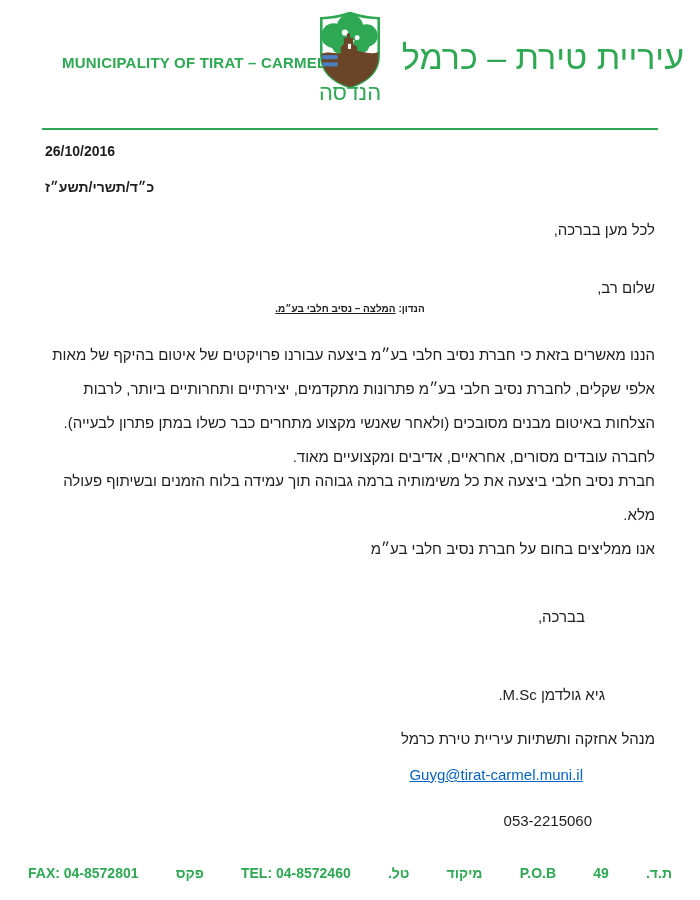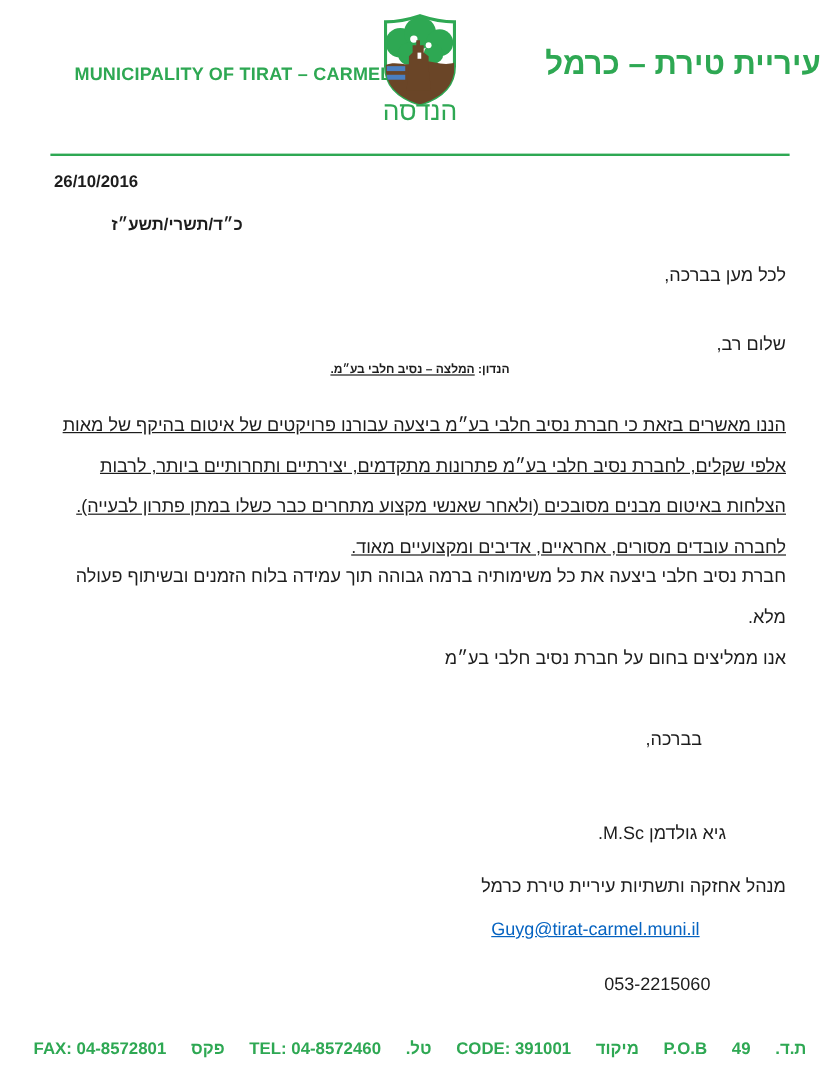--- a/index.html
+++ b/index.html
@@ -6,38 +6,38 @@
   .page {
     position:relative; width:700px; height:900px; background:#fff;
     font-family:"Liberation Sans","DejaVu Sans",sans-serif;
     color:#1d1d1d; overflow:hidden;
   }
   .abs { position:absolute; }
 
   
   .muni-en { left:62px; top:54px; font-size:15px; font-weight:700; color:var(--green); letter-spacing:.2px; }
   .logo    { left:314px; top:10px; }
-  .muni-he { right:16px; top:38px; font-size:26px; font-weight:700; color:var(--green); direction:rtl; }
+  .muni-he { right:16px; top:38px; font-size:34px; font-weight:400; color:var(--green); direction:rtl; }
   .dept    { left:45px; top:80px; width:610px; text-align:center; font-size:22px; color:var(--green); }
   .rule    { left:42px; top:128px; width:616px; height:2px; background:var(--green); }
 
   
   .line { line-height:34px; font-size:15px; white-space:nowrap; }
   .date-g   { left:45px; top:134px; font-weight:700; font-size:14px; direction:ltr; }
-  .date-h   { left:45px; top:170px; font-weight:700; font-size:14px; direction:rtl;margin-left:48px; }
+  .date-h   { left:45px; top:170px; font-weight:700; font-size:14px; direction:rtl; }
   .recipient{ right:45px; top:213px; direction:rtl; }
   .greeting { right:45px; top:250px; direction:rtl;margin-top:21px; }
 
   .subject  { left:45px; top:292px; width:610px; text-align:center; direction:rtl;
               font-weight:700; font-size:10px; line-height:34px; }
   .subject .u { text-decoration:underline; }
 
   .para { left:45px; width:610px; direction:rtl; text-align:right;
           font-size:15px; line-height:34px; }
-  .para1 { top:338px;text-decoration:underline; }
+  .para1 { top:338px; }
   .para2 { top:464px; }
   .para3 { top:532px; }
 
   .signoff { right:115px; top:600px; direction:rtl; }
   .sig-name  { right:95px;  top:678px; direction:rtl; }
   .sig-title { right:45px;  top:722px; direction:rtl; }
   .sig-email { right:117px; top:758px; direction:ltr; }
   .sig-phone { right:108px; top:804px; direction:ltr; }
   .link { color:var(--blue); text-decoration:underline; cursor:pointer; }
 
@@ -104,20 +104,19 @@
   <div class="abs line sig-email">
     <a class="link">Guyg@tirat-carmel.muni.il</a>
   </div>
   <div class="abs line sig-phone">053-2215060</div>
 
   <div class="abs footer">
     <span dir="ltr">FAX: 04-8572801</span>
     <span dir="rtl">פקס</span>
     <span dir="ltr">TEL: 04-8572460</span>
     <span dir="rtl">טל.</span>
-    <span dir="ltr">CODE: 391001</span>
     <span dir="rtl">מיקוד</span>
     <span dir="ltr">P.O.B</span>
     <span dir="ltr">49</span>
     <span dir="rtl">ת.ד.</span>
   </div>
 
 </div>
 
 </body></html>

